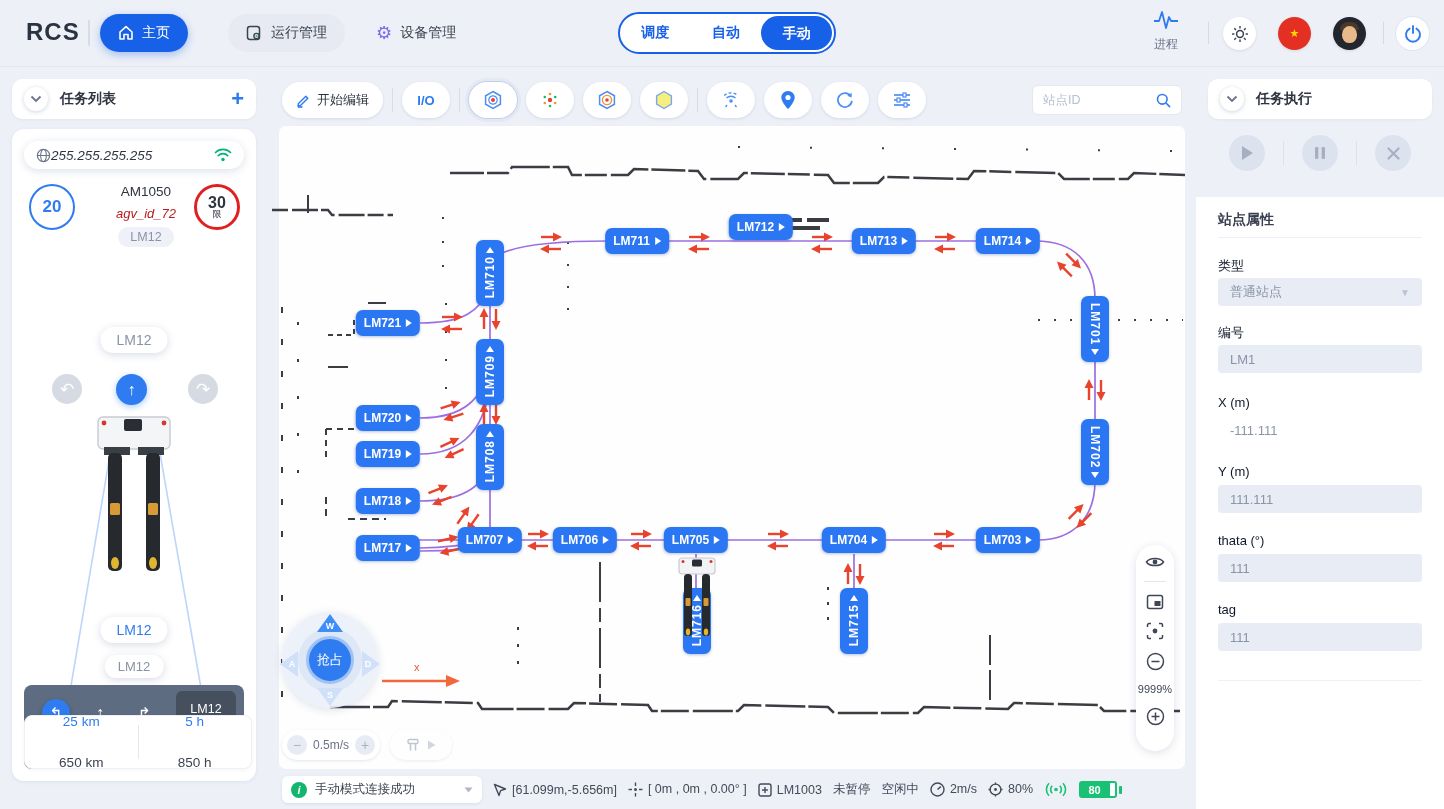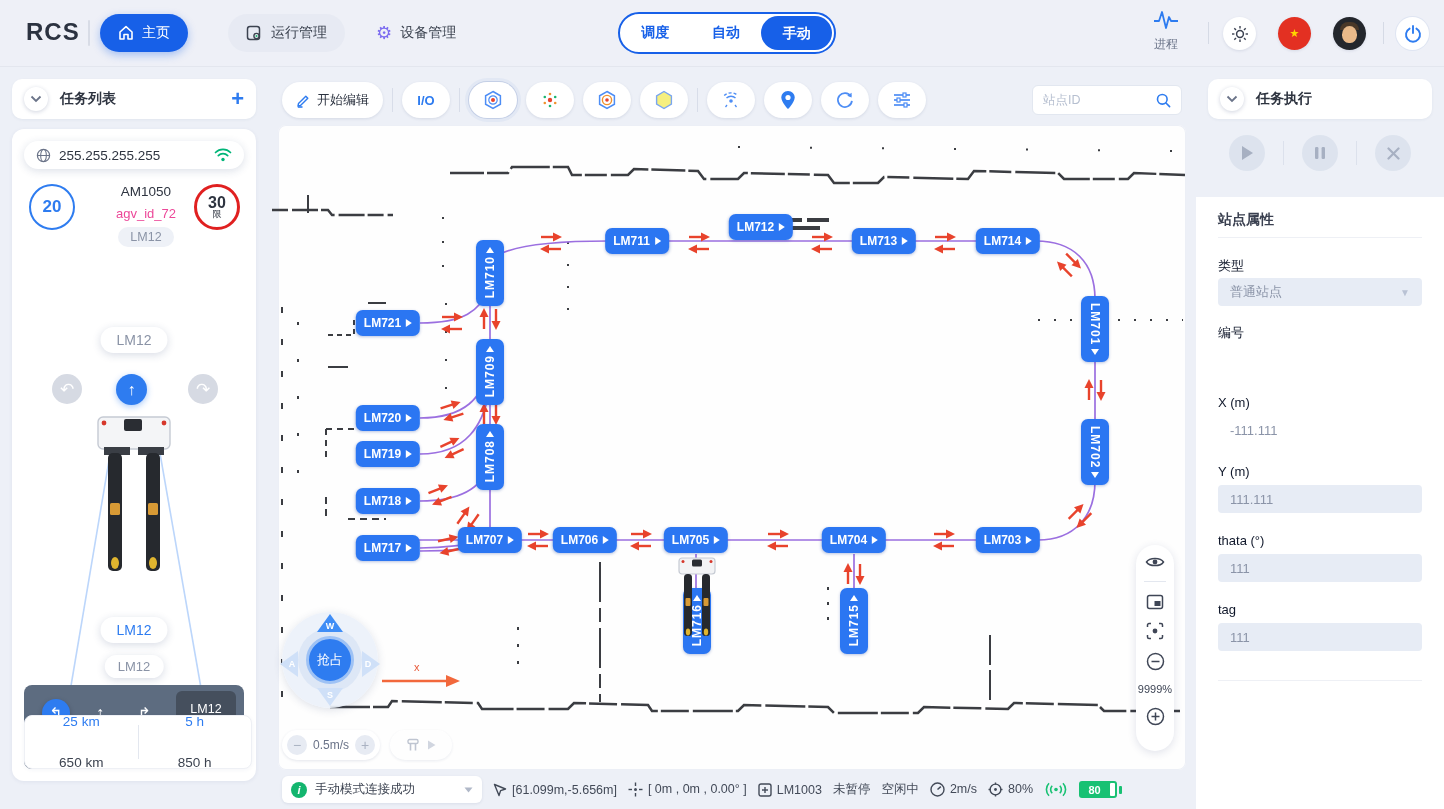--- a/index.html
+++ b/index.html
@@ -28,28 +28,28 @@
   .avatar .face{position:absolute;left:9px;top:9px;width:15px;height:17px;border-radius:50% 50% 45% 45%;background:#e8b98a;}
   .avatar .hair{position:absolute;left:7px;top:5px;width:19px;height:8px;border-radius:8px 8px 0 0;background:#4a3828;}
 
   
   .left-panel{position:absolute;left:0;top:67px;width:268px;height:742px;background:#edf0f7;}
   .hdr-card{position:absolute;left:12px;top:12px;right:12px;height:40px;background:#fff;border-radius:10px;display:flex;align-items:center;padding:0 12px;box-shadow:0 1px 3px rgba(40,60,110,.06);}
   .chev-circle{width:24px;height:24px;border-radius:50%;background:#fff;box-shadow:0 1px 4px rgba(40,60,110,.22);display:flex;align-items:center;justify-content:center;margin-right:12px;cursor:pointer;}
   .hdr-title{font-size:14px;color:#2e3440;font-weight:bold;flex:1;}
   .plus-btn{color:#2e7cf0;font-size:22px;font-weight:bold;cursor:pointer;line-height:1;}
   .big-card{position:absolute;left:12px;top:62px;right:12px;height:652px;background:#fff;border-radius:12px;box-shadow:0 1px 4px rgba(40,60,110,.07);}
-  .ip-pill{position:absolute;left:12px;top:12px;right:12px;height:28px;background:#fff;border-radius:14px;box-shadow:0 2px 8px rgba(40,60,110,.16);display:flex;align-items:center;padding:0 12px;gap:8px;font-size:13.5px;color:#2e3440;}
+  .ip-pill{position:absolute;left:12px;top:12px;right:12px;height:28px;background:#fff;border-radius:14px;box-shadow:0 2px 8px rgba(40,60,110,.16);display:flex;align-items:center;padding:0 12px;gap:0;font-size:13.5px;color:#2e3440;font-style:italic;}
   .badge-circle{position:absolute;width:46px;height:46px;border-radius:50%;background:#fff;display:flex;flex-direction:column;align-items:center;justify-content:center;font-weight:bold;}
   .speed-badge{left:17px;top:55px;border:2px solid #2e7cf0;color:#2e7cf0;font-size:17px;}
   .limit-badge{left:182px;top:55px;border:3px solid #e02020;color:#2e3440;font-size:16px;line-height:1;}
   .limit-badge small{font-size:9px;font-weight:normal;margin-top:-1px;}
   .agv-meta{position:absolute;left:70px;top:55px;width:128px;text-align:center;}
   .agv-meta .m1{font-size:13.5px;color:#2e3440;}
-  .agv-meta .m2{font-size:13px;color:#ec4899;margin-top:7px;}
+  .agv-meta .m2{font-size:13px;color:#b91c1c;margin-top:7px;font-style:italic;}
   .pill-grey{display:inline-block;margin-top:6px;padding:3px 12px;background:#eef1f7;border-radius:11px;font-size:12.5px;color:#8a93a6;}
   .pill-float{position:absolute;left:50%;transform:translateX(-50%);background:#fff;border-radius:14px;box-shadow:0 2px 8px rgba(40,60,110,.18);font-size:14px;padding:5px 16px;text-align:center;}
   .arrow-row{position:absolute;left:0;top:245px;width:100%;height:34px;}
   .turn-ghost{position:absolute;top:0;width:30px;height:30px;border-radius:50%;background:#d6dae3;color:#fff;font-size:17px;display:flex;align-items:center;justify-content:center;}
   .up-blue{position:absolute;left:104px;top:0;width:31px;height:31px;border-radius:50%;background:#2e7cf0;color:#fff;font-size:16px;display:flex;align-items:center;justify-content:center;box-shadow:0 2px 6px rgba(46,124,240,.4);}
   .dark-panel{position:absolute;left:12px;top:494px;right:12px;height:84px;background:#5d6c80;border-radius:8px;}
   .dp-circ{position:absolute;top:14px;width:28px;height:28px;border-radius:50%;display:flex;align-items:center;justify-content:center;font-size:16px;color:#fff;}
   .dp-box{position:absolute;right:8px;top:6px;width:60px;height:72px;background:#454f5d;border-radius:6px;color:#fff;font-size:12.5px;display:flex;flex-direction:column;align-items:center;justify-content:center;line-height:1.5;}
   .dp-instr{position:absolute;left:14px;top:52px;width:140px;text-align:center;color:#fff;font-size:13px;}
   .stats-card{position:absolute;left:12px;top:586px;right:4px;height:54px;background:#fff;border:1px solid #eef0f5;border-radius:8px;box-shadow:0 1px 4px rgba(40,60,110,.05);display:flex;}
@@ -825,20 +825,23 @@
       <div class="rp-title">站点属性</div>
       <div class="rp-hr"></div>
 
       <span class="fld-label" style="top:60px;">类型</span>
       <div class="fld-box" style="top:81px;">
         <span>普通站点</span>
         <span class="car">▼</span>
       </div>
 
       <span class="fld-label" style="top:127px;">编号</span>
+      <div class="fld-box" style="top:148px;">
+          <span>LM1</span>
+        </div>
 
       <span class="fld-label" style="top:198px;">X (m)</span>
       <span class="fld-text" style="top:226px;">-111.111</span>
 
       <span class="fld-label" style="top:267px;">Y (m)</span>
       <div class="fld-box" style="top:288px;">
           <span>111.111</span>
         </div>
 
       <span class="fld-label" style="top:336px;">thata (°)</span>

